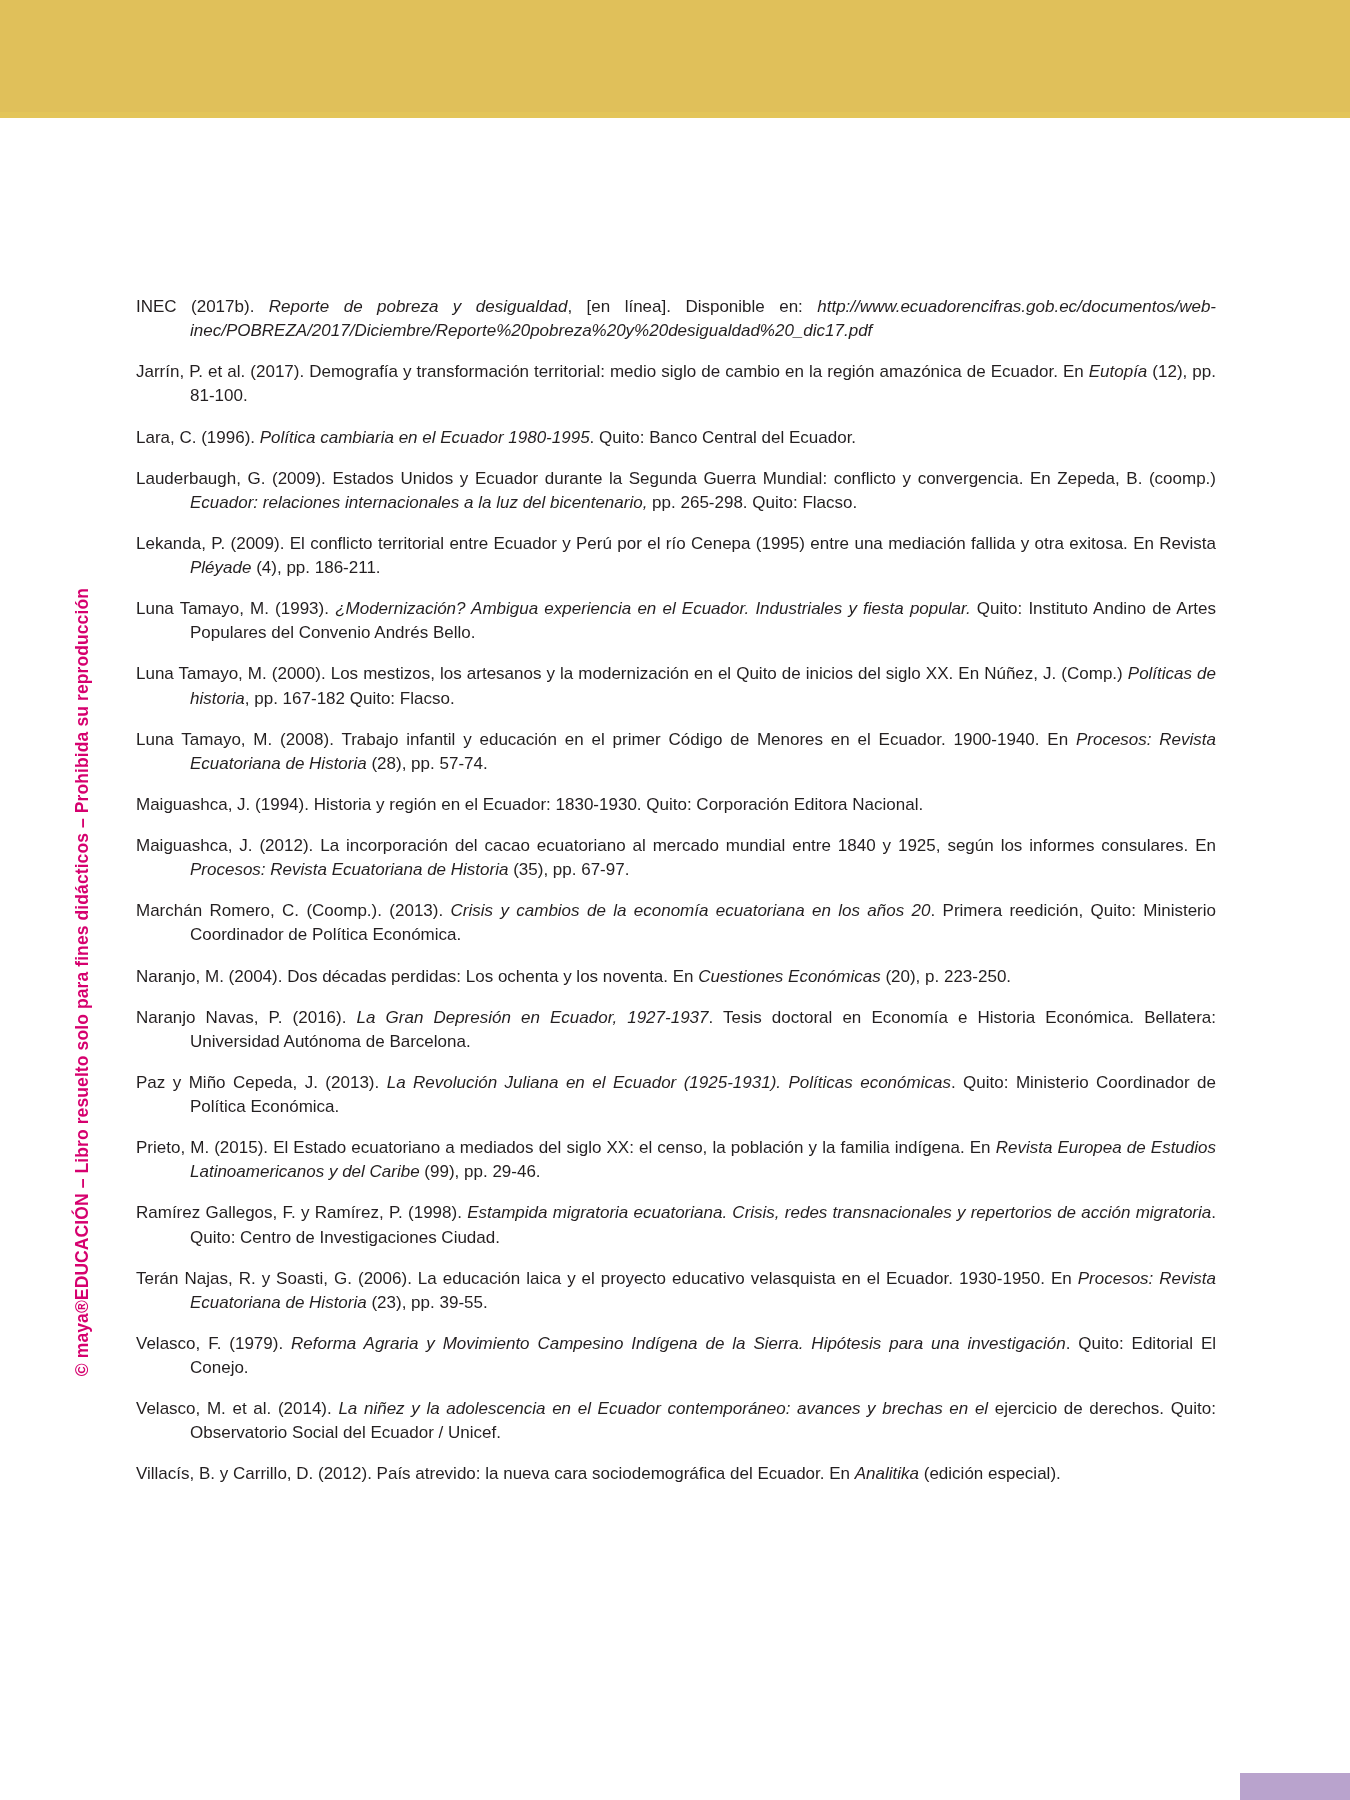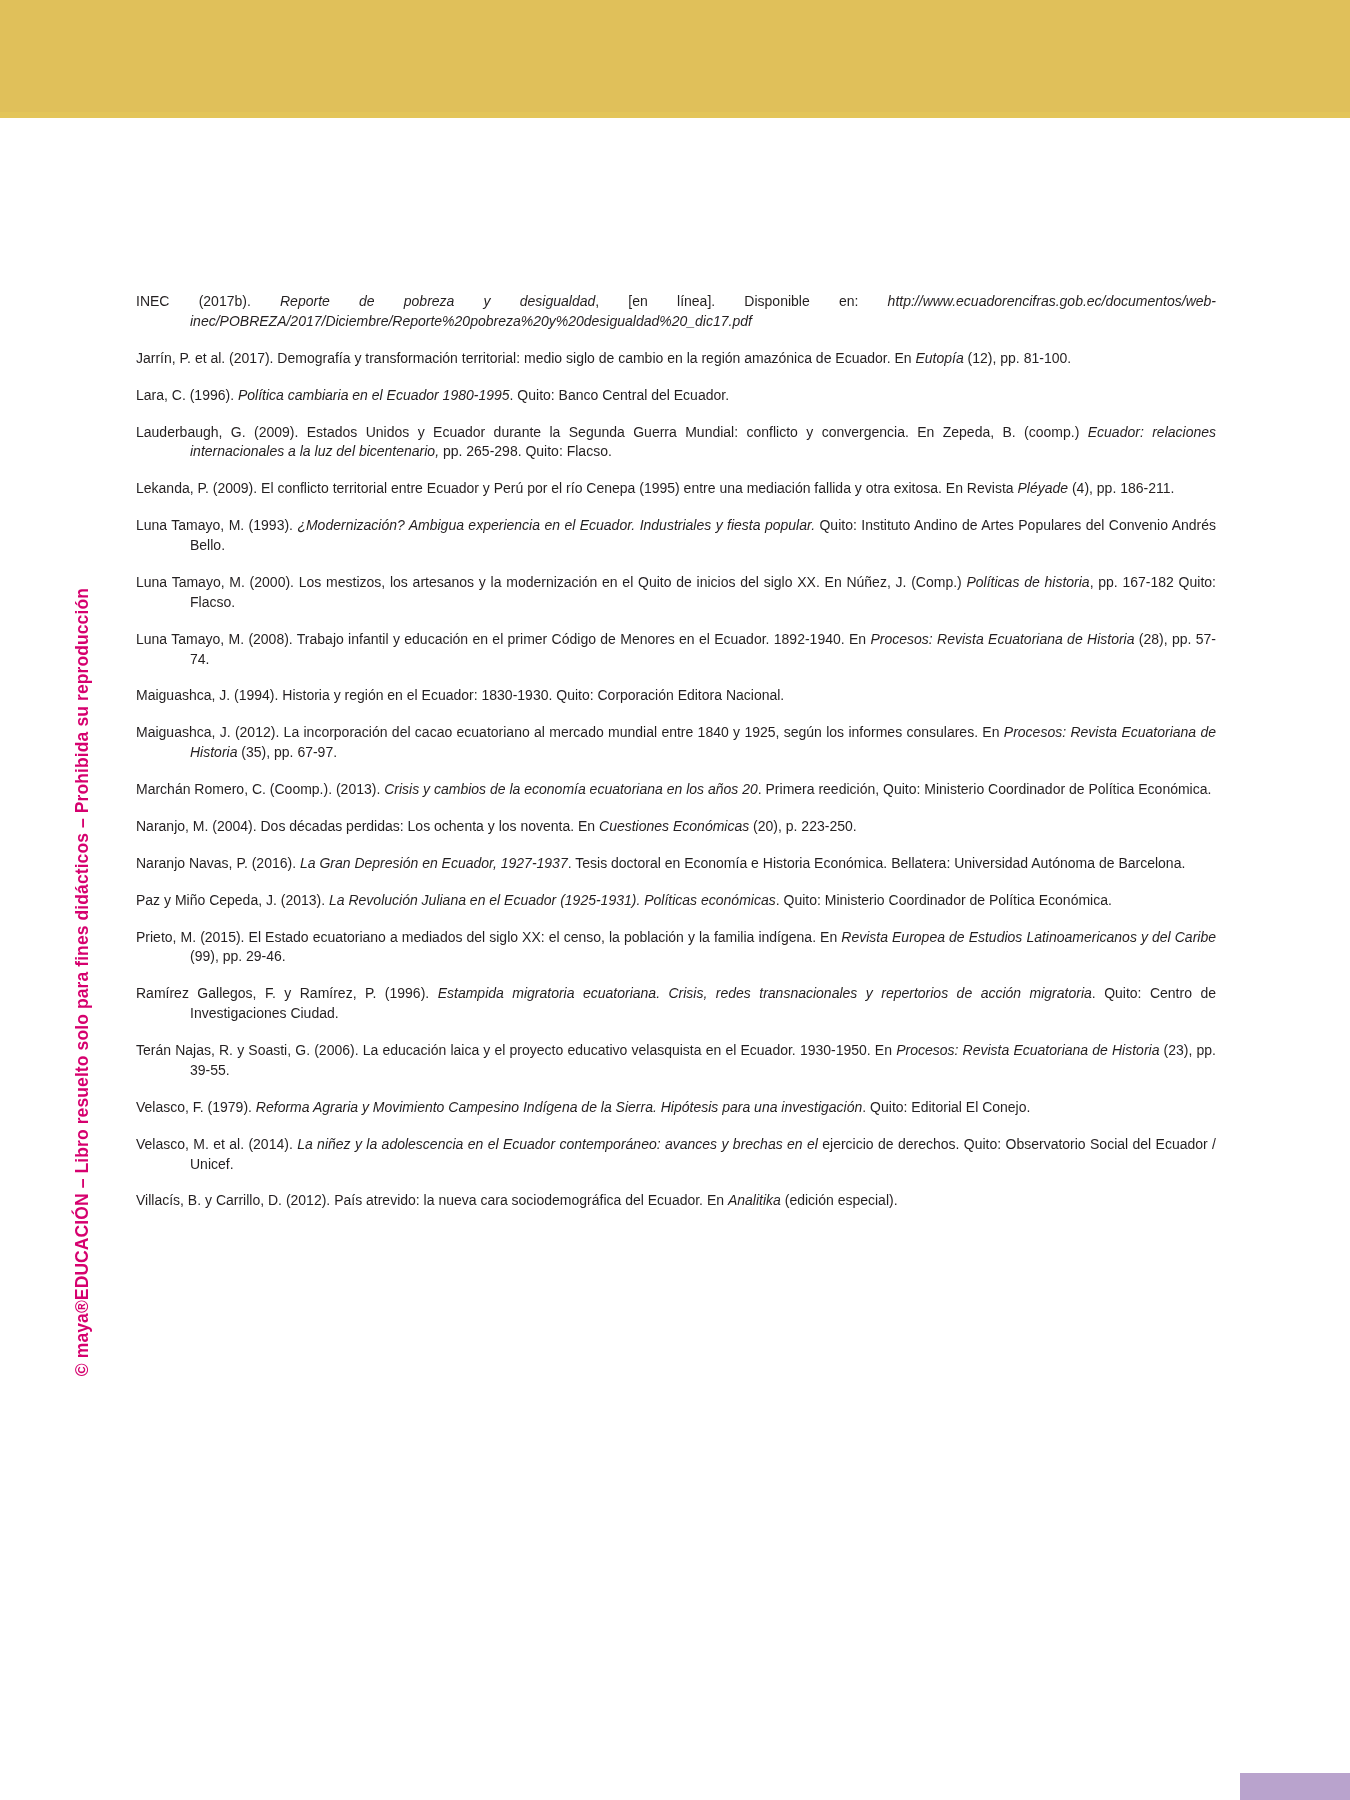--- a/index.html
+++ b/index.html
@@ -57,21 +57,21 @@
     color: #d6006e;
     letter-spacing: 0.1px;
   }
   .content {
     position: absolute;
     left: 136px;
     top: 160px;
     width: 1080px;
   }
   .ref {
-    font-size: 14px;
+    font-size: 17px;
     line-height: 1.42;
     color: #231f20;
     text-align: justify;
     margin-bottom: 17px;
     padding-left: 54px;
     text-indent: -54px;
   }
   .ref:last-child {
     margin-bottom: 15px;
   }
@@ -109,29 +109,29 @@
   </div>
 
   <div class="content">
       <p class="ref"><span>INEC (2017b). </span><i>Reporte de pobreza y desigualdad</i><span>, [en línea]. Disponible en: </span><i>http://www.ecuadorencifras.gob.ec/documentos/web-inec/POBREZA/2017/Diciembre/Reporte%20pobreza%20y%20desigualdad%20_dic17.pdf</i></p>
       <p class="ref"><span>Jarrín, P. et al. (2017). Demografía y transformación territorial: medio siglo de cambio en la región amazónica de Ecuador. En </span><i>Eutopía</i><span> (12), pp. 81-100.</span></p>
       <p class="ref"><span>Lara, C. (1996). </span><i>Política cambiaria en el Ecuador 1980-1995</i><span>. Quito: Banco Central del Ecuador.</span></p>
       <p class="ref"><span>Lauderbaugh, G. (2009). Estados Unidos y Ecuador durante la Segunda Guerra Mundial: conflicto y convergencia. En Zepeda, B. (coomp.) </span><i>Ecuador: relaciones internacionales a la luz del bicentenario,</i><span> pp. 265-298. Quito: Flacso.</span></p>
       <p class="ref"><span>Lekanda, P. (2009). El conflicto territorial entre Ecuador y Perú por el río Cenepa (1995) entre una mediación fallida y otra exitosa. En Revista </span><i>Pléyade</i><span> (4), pp. 186-211.</span></p>
       <p class="ref"><span>Luna Tamayo, M. (1993). </span><i>¿Modernización? Ambigua experiencia en el Ecuador. Industriales y fiesta popular.</i><span> Quito: Instituto Andino de Artes Populares del Convenio Andrés Bello.</span></p>
       <p class="ref"><span>Luna Tamayo, M. (2000). Los mestizos, los artesanos y la modernización en el Quito de inicios del siglo XX. En Núñez, J. (Comp.) </span><i>Políticas de historia</i><span>, pp. 167-182 Quito: Flacso.</span></p>
-      <p class="ref"><span>Luna Tamayo, M. (2008). Trabajo infantil y educación en el primer Código de Menores en el Ecuador. 1892-1940. En </span><i>Procesos: Revista Ecuatoriana de Historia</i><span> (28), pp. 57-74.</span></p>
+      <p class="ref"><span>Luna Tamayo, M. (2008). Trabajo infantil y educación en el primer Código de Menores en el Ecuador. 1900-1940. En </span><i>Procesos: Revista Ecuatoriana de Historia</i><span> (28), pp. 57-74.</span></p>
       <p class="ref"><span>Maiguashca, J. (1994). Historia y región en el Ecuador: 1830-1930. Quito: Corporación Editora Nacional.</span></p>
       <p class="ref"><span>Maiguashca, J. (2012). La incorporación del cacao ecuatoriano al mercado mundial entre 1840 y 1925, según los informes consulares. En </span><i>Procesos: Revista Ecuatoriana de Historia</i><span> (35), pp. 67-97.</span></p>
       <p class="ref"><span>Marchán Romero, C. (Coomp.). (2013). </span><i>Crisis y cambios de la economía ecuatoriana en los años 20</i><span>. Primera reedición, Quito: Ministerio Coordinador de Política Económica.</span></p>
       <p class="ref"><span>Naranjo, M. (2004). Dos décadas perdidas: Los ochenta y los noventa. En </span><i>Cuestiones Económicas</i><span> (20), p. 223-250.</span></p>
       <p class="ref"><span>Naranjo Navas, P. (2016). </span><i>La Gran Depresión en Ecuador, 1927-1937</i><span>. Tesis doctoral en Economía e Historia Económica. Bellatera: Universidad Autónoma de Barcelona.</span></p>
       <p class="ref"><span>Paz y Miño Cepeda, J. (2013). </span><i>La Revolución Juliana en el Ecuador (1925-1931). Políticas económicas</i><span>. Quito: Ministerio Coordinador de Política Económica.</span></p>
       <p class="ref"><span>Prieto, M. (2015). El Estado ecuatoriano a mediados del siglo XX: el censo, la población y la familia indígena. En </span><i>Revista Europea de Estudios Latinoamericanos y del Caribe</i><span> (99), pp. 29-46.</span></p>
-      <p class="ref"><span>Ramírez Gallegos, F. y Ramírez, P. (1996). </span><i>Estampida migratoria ecuatoriana. Crisis, redes transnacionales y repertorios de acción migratoria</i><span>. Quito: Centro de Investigaciones Ciudad.</span></p>
+      <p class="ref"><span>Ramírez Gallegos, F. y Ramírez, P. (1998). </span><i>Estampida migratoria ecuatoriana. Crisis, redes transnacionales y repertorios de acción migratoria</i><span>. Quito: Centro de Investigaciones Ciudad.</span></p>
       <p class="ref"><span>Terán Najas, R. y Soasti, G. (2006). La educación laica y el proyecto educativo velasquista en el Ecuador. 1930-1950. En </span><i>Procesos: Revista Ecuatoriana de Historia</i><span> (23), pp. 39-55.</span></p>
       <p class="ref"><span>Velasco, F. (1979). </span><i>Reforma Agraria y Movimiento Campesino Indígena de la Sierra. Hipótesis para una investigación</i><span>. Quito: Editorial El Conejo.</span></p>
       <p class="ref"><span>Velasco, M. et al. (2014). </span><i>La niñez y la adolescencia en el Ecuador contemporáneo: avances y brechas en el</i><span> ejercicio de derechos. Quito: Observatorio Social del Ecuador / Unicef.</span></p>
       <p class="ref"><span>Villacís, B. y Carrillo, D. (2012). País atrevido: la nueva cara sociodemográfica del Ecuador. En </span><i>Analitika</i><span> (edición especial).</span></p>
     </div>
 
   <div class="page-number-box" style="background: rgb(185, 163, 205);">
     <span class="num">223</span>
   </div>
 

